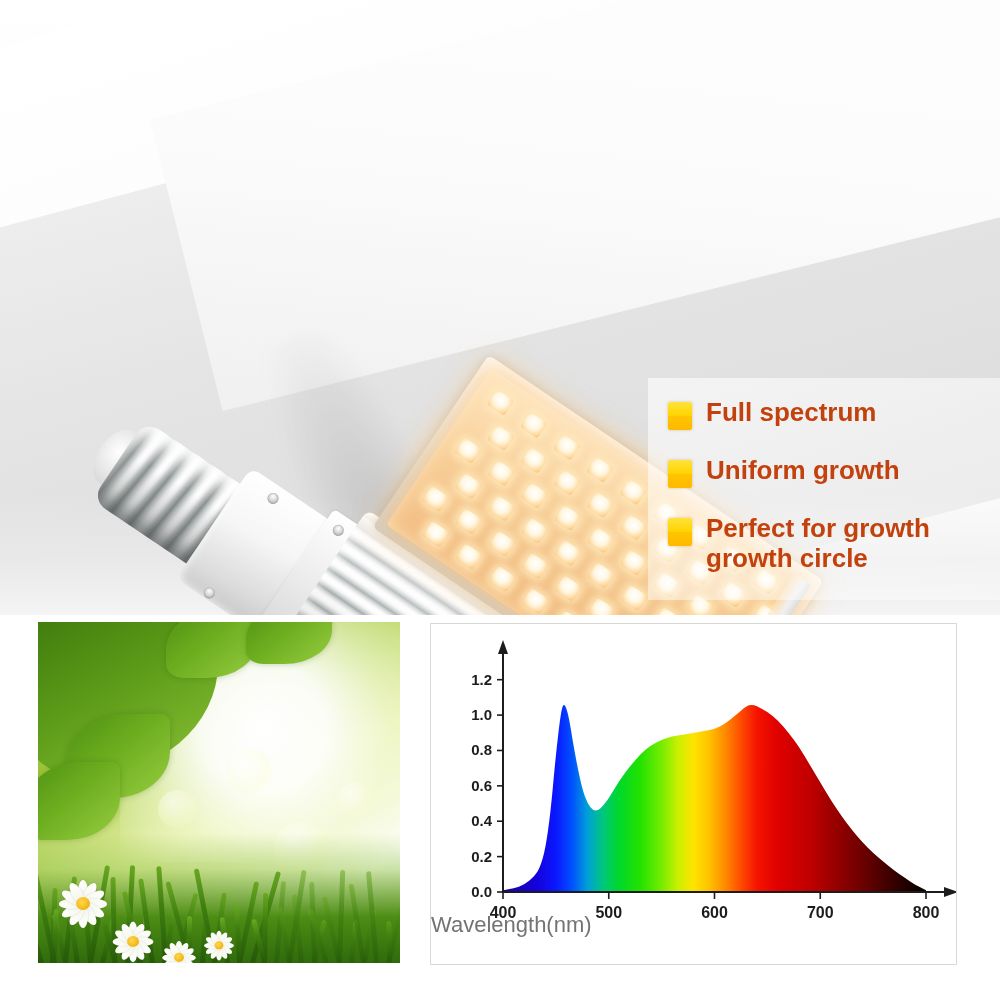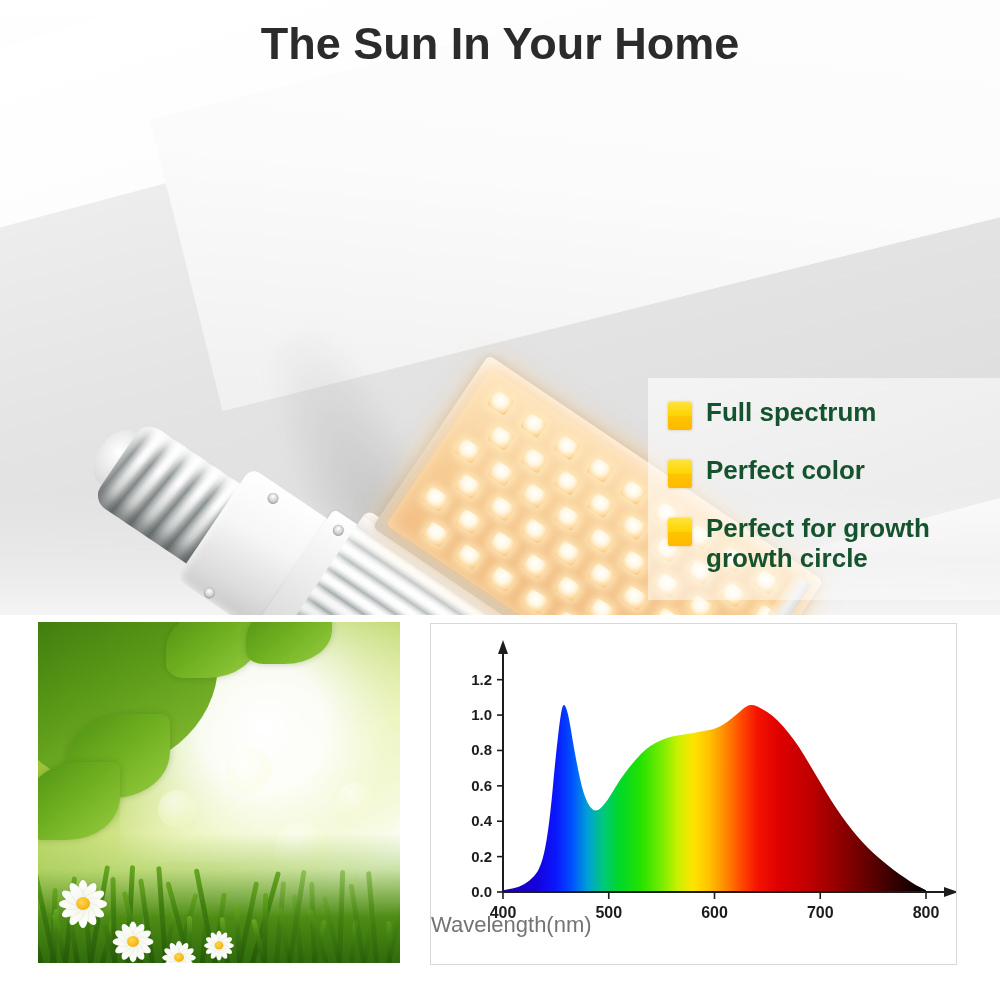--- a/index.html
+++ b/index.html
@@ -169,21 +169,21 @@
   }
   .feat-list { position: absolute; left: 668px; top: 398px; width: 332px; z-index: 26; }
   .feat-row { display: flex; align-items: flex-start; margin-bottom: 26px; }
   .bullet {
     width: 24px; height: 28px; flex: 0 0 24px; margin-top: 4px; margin-right: 14px;
     border-radius: 2px;
     background: linear-gradient(180deg, #ffe23c 0%, #ffd400 48%, #ffc400 52%, #ffb900 100%);
     box-shadow: 0 0 3px rgba(150,110,0,.35);
   }
   .feat-text {
-    font-size: 26px; font-weight: bold; color: #14532d; line-height: 1.14;
+    font-size: 26px; font-weight: bold; color: #c2410c; line-height: 1.14;
     max-width: 280px;
   }
 
   
   .nature {
     position: absolute; left: 38px; top: 622px; width: 362px; height: 341px;
     overflow: hidden;
     background: linear-gradient(150deg, #6aa61d 0%, #9ec63a 28%, #e6f0a8 55%, #ffffff 80%, #f2f7e0 100%);
   }
   .n-sun {
@@ -231,21 +231,20 @@
 
 <div id="page">
 
   <div class="hero">
     <div class="hero-topwhite"></div>
     <div class="hero-sweep-a"></div>
     <div class="hero-sweep-b"></div>
     <div class="hero-sweep-c"></div>
     <div class="hero-base"></div>
 
-    <div class="title">The Sun In Your Home</div>
 
     <div class="lamp">
       <div class="lamp-rot">
         <div class="lamp-shadow"></div>
 
         <div class="base-tip"></div>
         <div class="screw"></div>
         <div class="screw-shade"></div>
         <div class="collar"></div>
         <div class="flange"></div>
@@ -311,21 +310,21 @@
     </div>
 
     <div class="feat-bg"></div>
     <div class="feat-list" id="feature-list">
         <div class="feat-row">
           <div class="bullet"></div>
           <div class="feat-text">Full spectrum</div>
         </div>
         <div class="feat-row">
           <div class="bullet"></div>
-          <div class="feat-text">Perfect color</div>
+          <div class="feat-text">Uniform growth</div>
         </div>
         <div class="feat-row">
           <div class="bullet"></div>
           <div class="feat-text">Perfect for growth growth circle</div>
         </div>
       </div>
   </div>
 
   <div class="nature">
     <div class="n-sun"></div>

